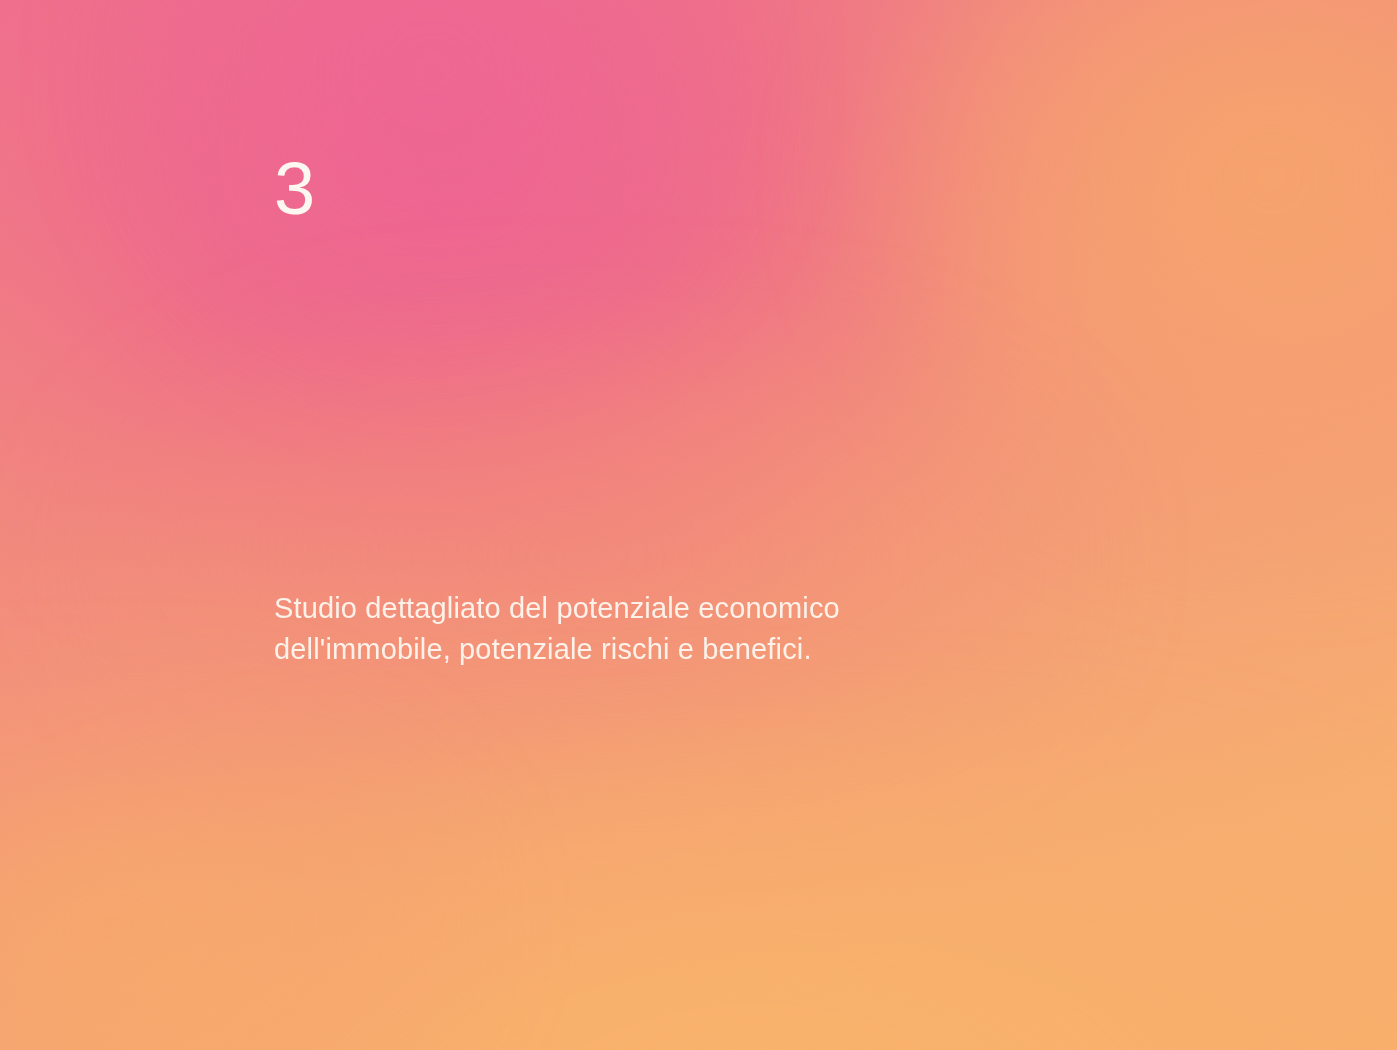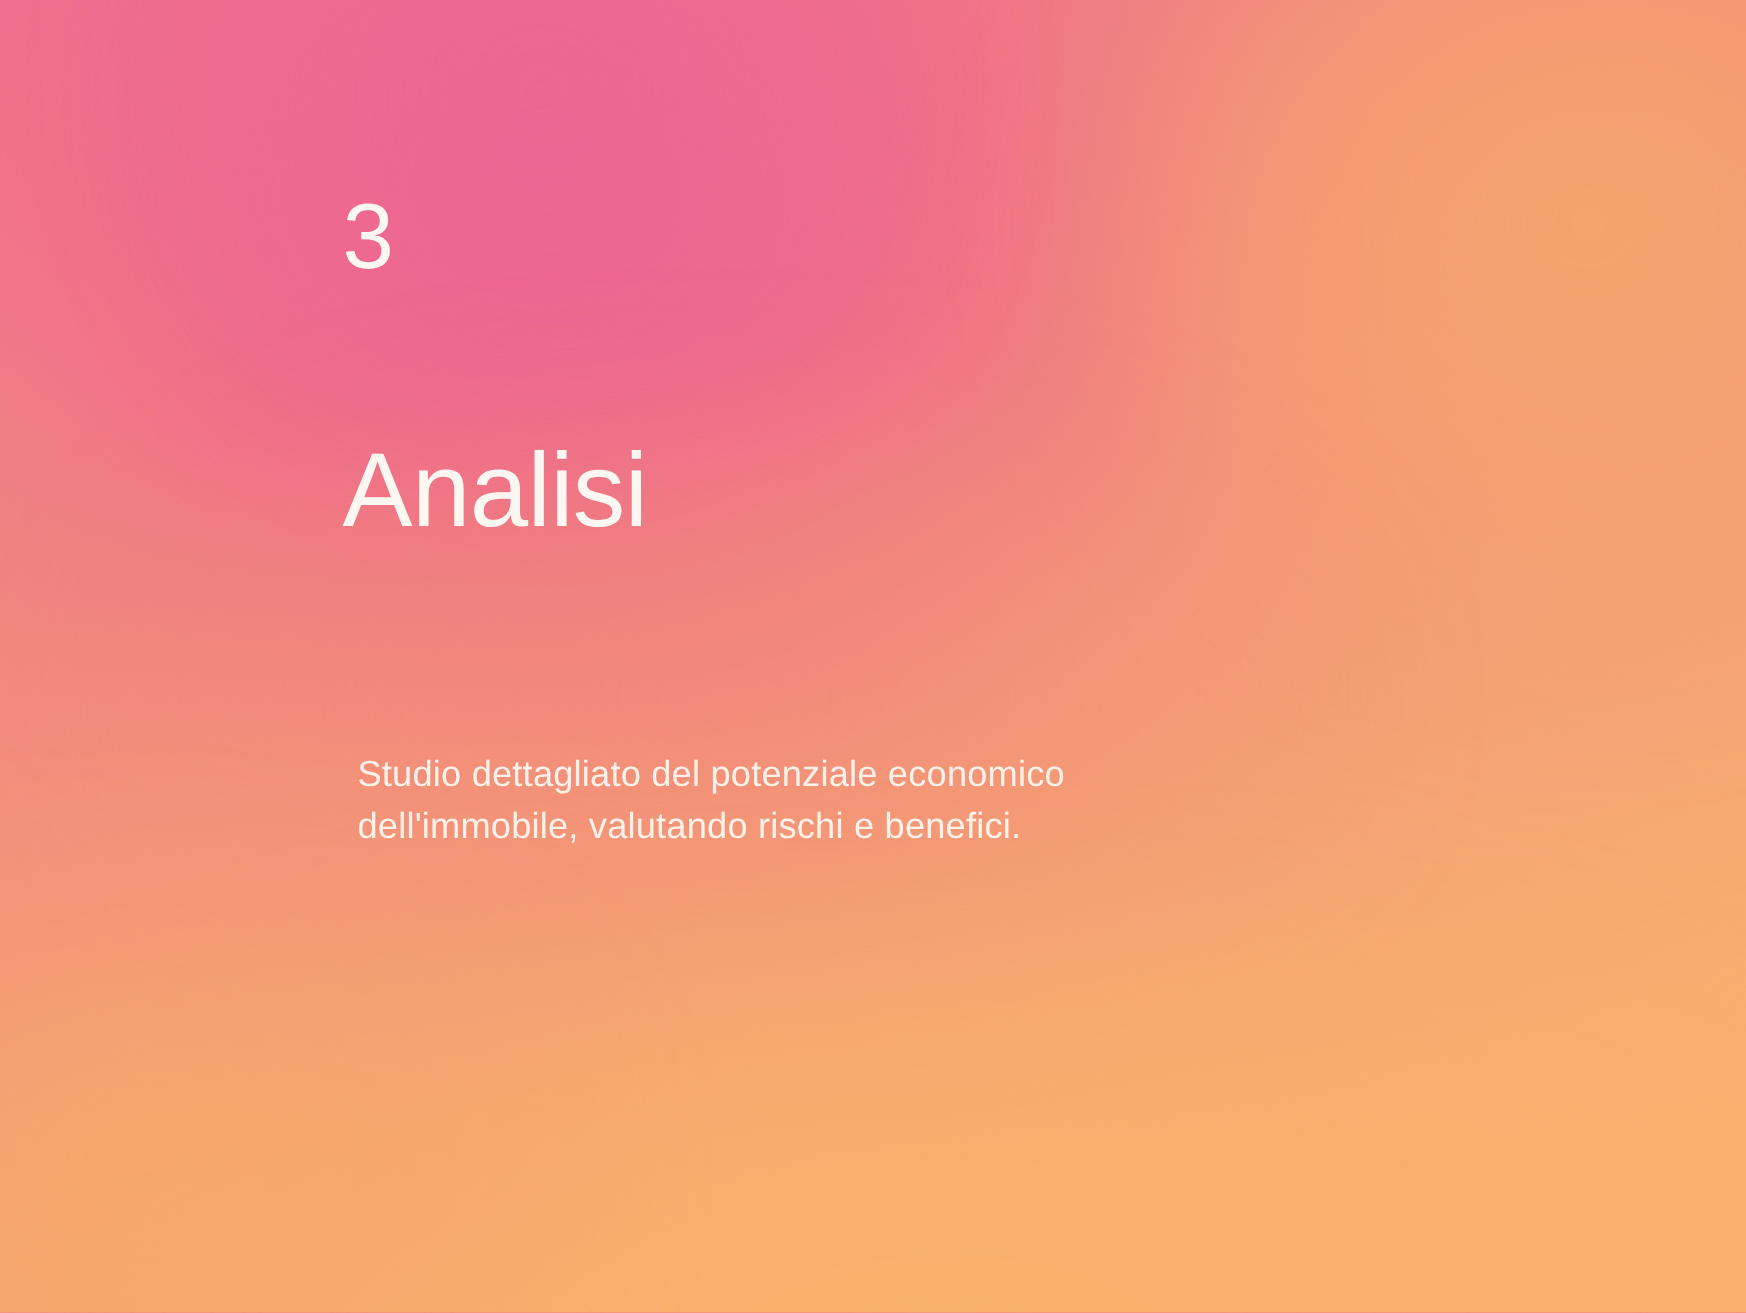--- a/index.html
+++ b/index.html
@@ -150,21 +150,21 @@
   }
 
   .headline .line {
     display: block;
   }
 
   .subtitle {
     position: absolute;
     top: 588px;
     left: 0;
-    margin: 12px;
+    margin: 0;
     font-size: 29px;
     line-height: 1.42;
     font-weight: 400;
     letter-spacing: 0.15px;
     color: #fdf2ea;
     white-space: nowrap;
   }
 
   .subtitle .line {
     display: block;
@@ -181,22 +181,21 @@
   <div class="bg-blob-orange-right"></div>
   <div class="bg-blob-coral-mid"></div>
   <div class="bg-blob-orange-bottom"></div>
   <div class="bg-blob-warm-bl"></div>
 
   <div class="content">
 
     <div class="section-number">3</div>
 
     <h1 class="headline">
-      <span class="line">Analisi</span>
     </h1>
 
     <p class="subtitle">
       <span class="line">Studio dettagliato del potenziale economico</span>
-      <span class="line">dell'immobile, valutando rischi e benefici.</span>
+      <span class="line">dell'immobile, potenziale rischi e benefici.</span>
     </p>
 
   </div>
 </div>
 
 </body></html>

